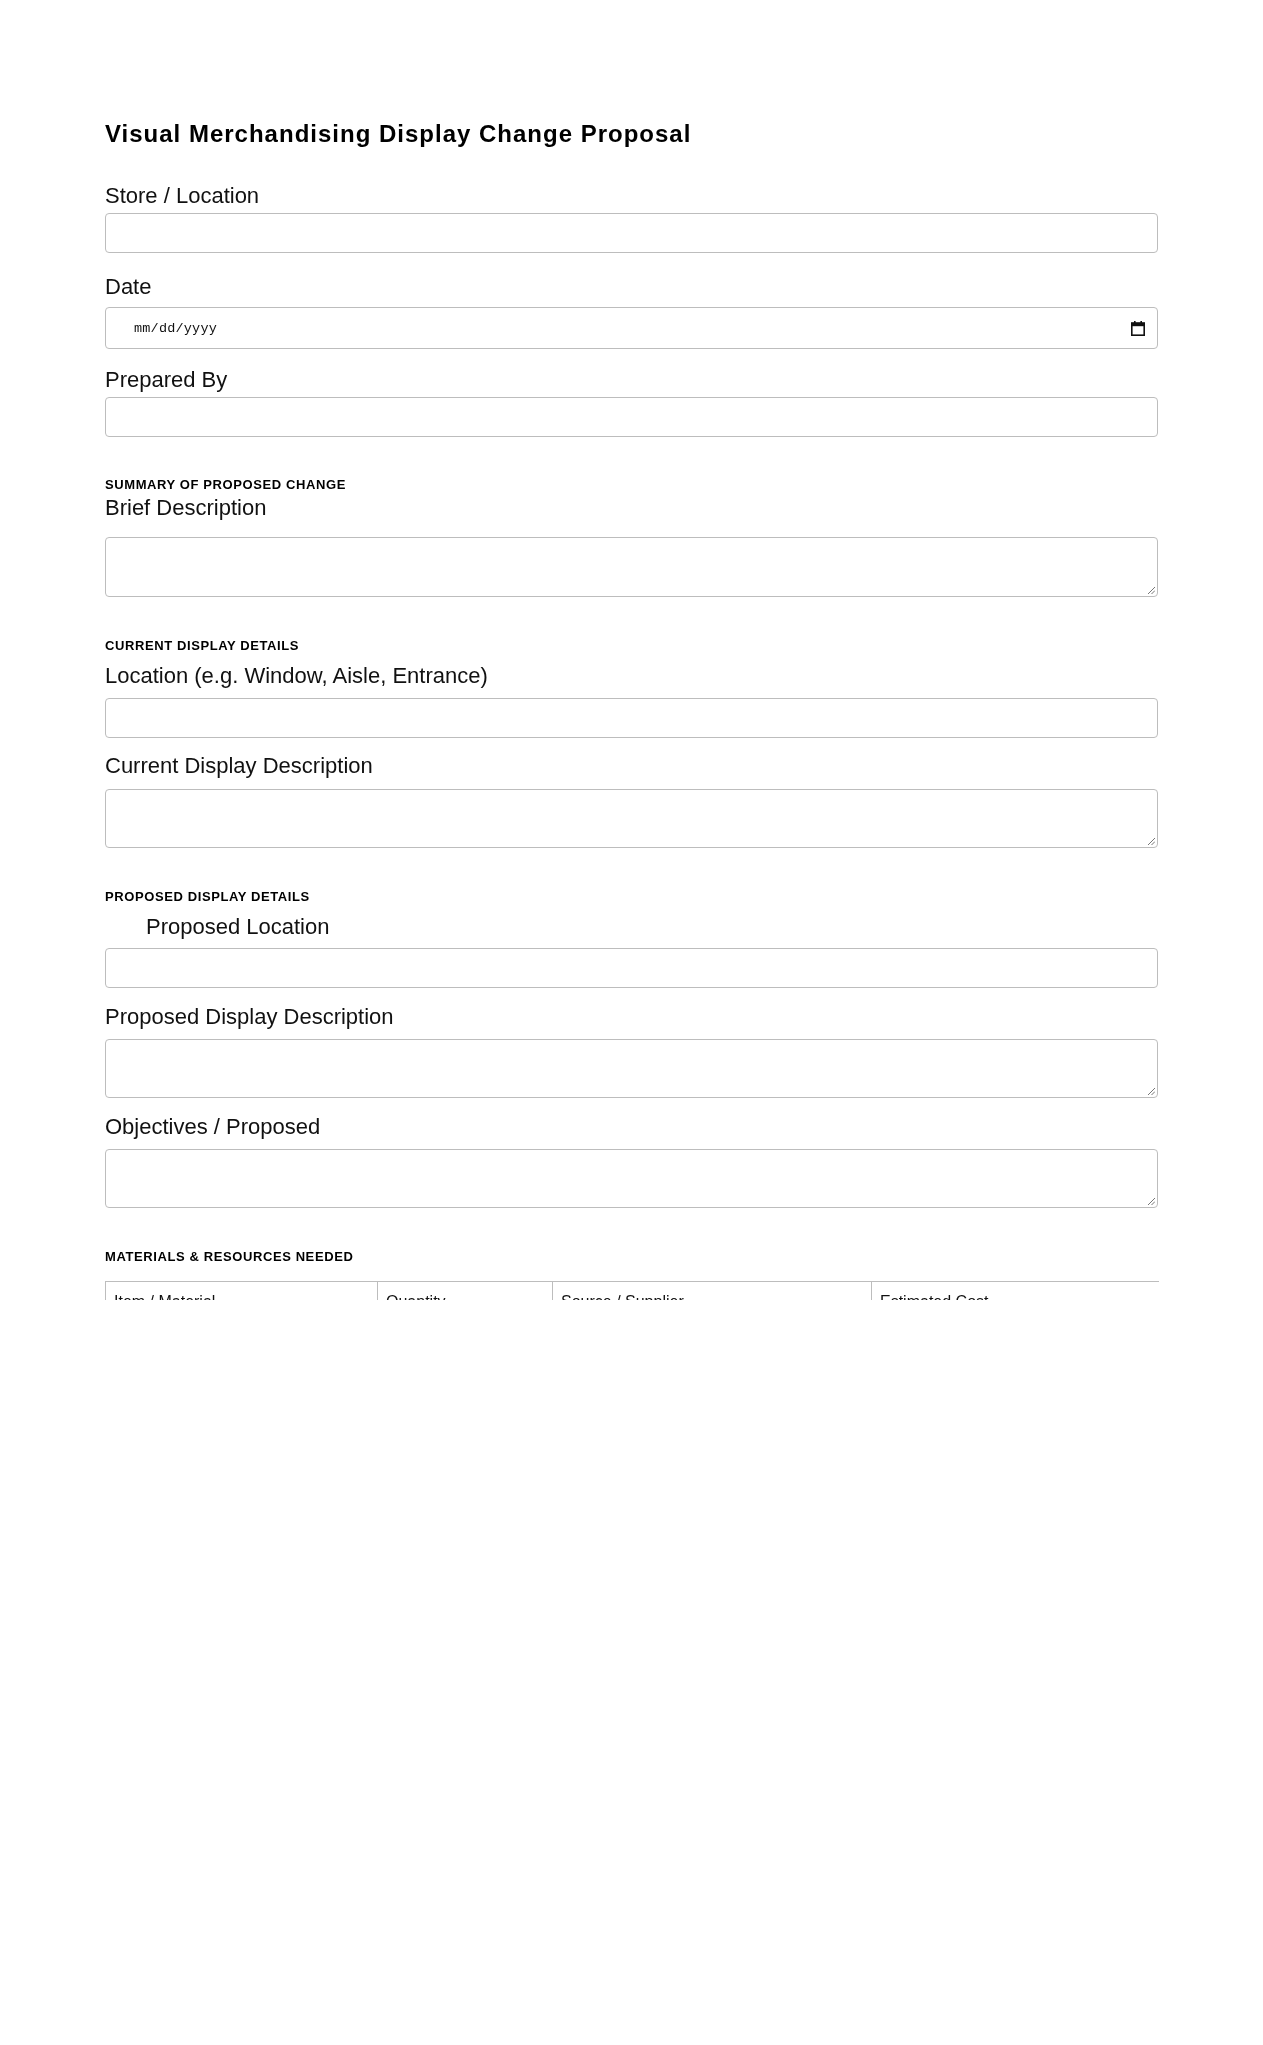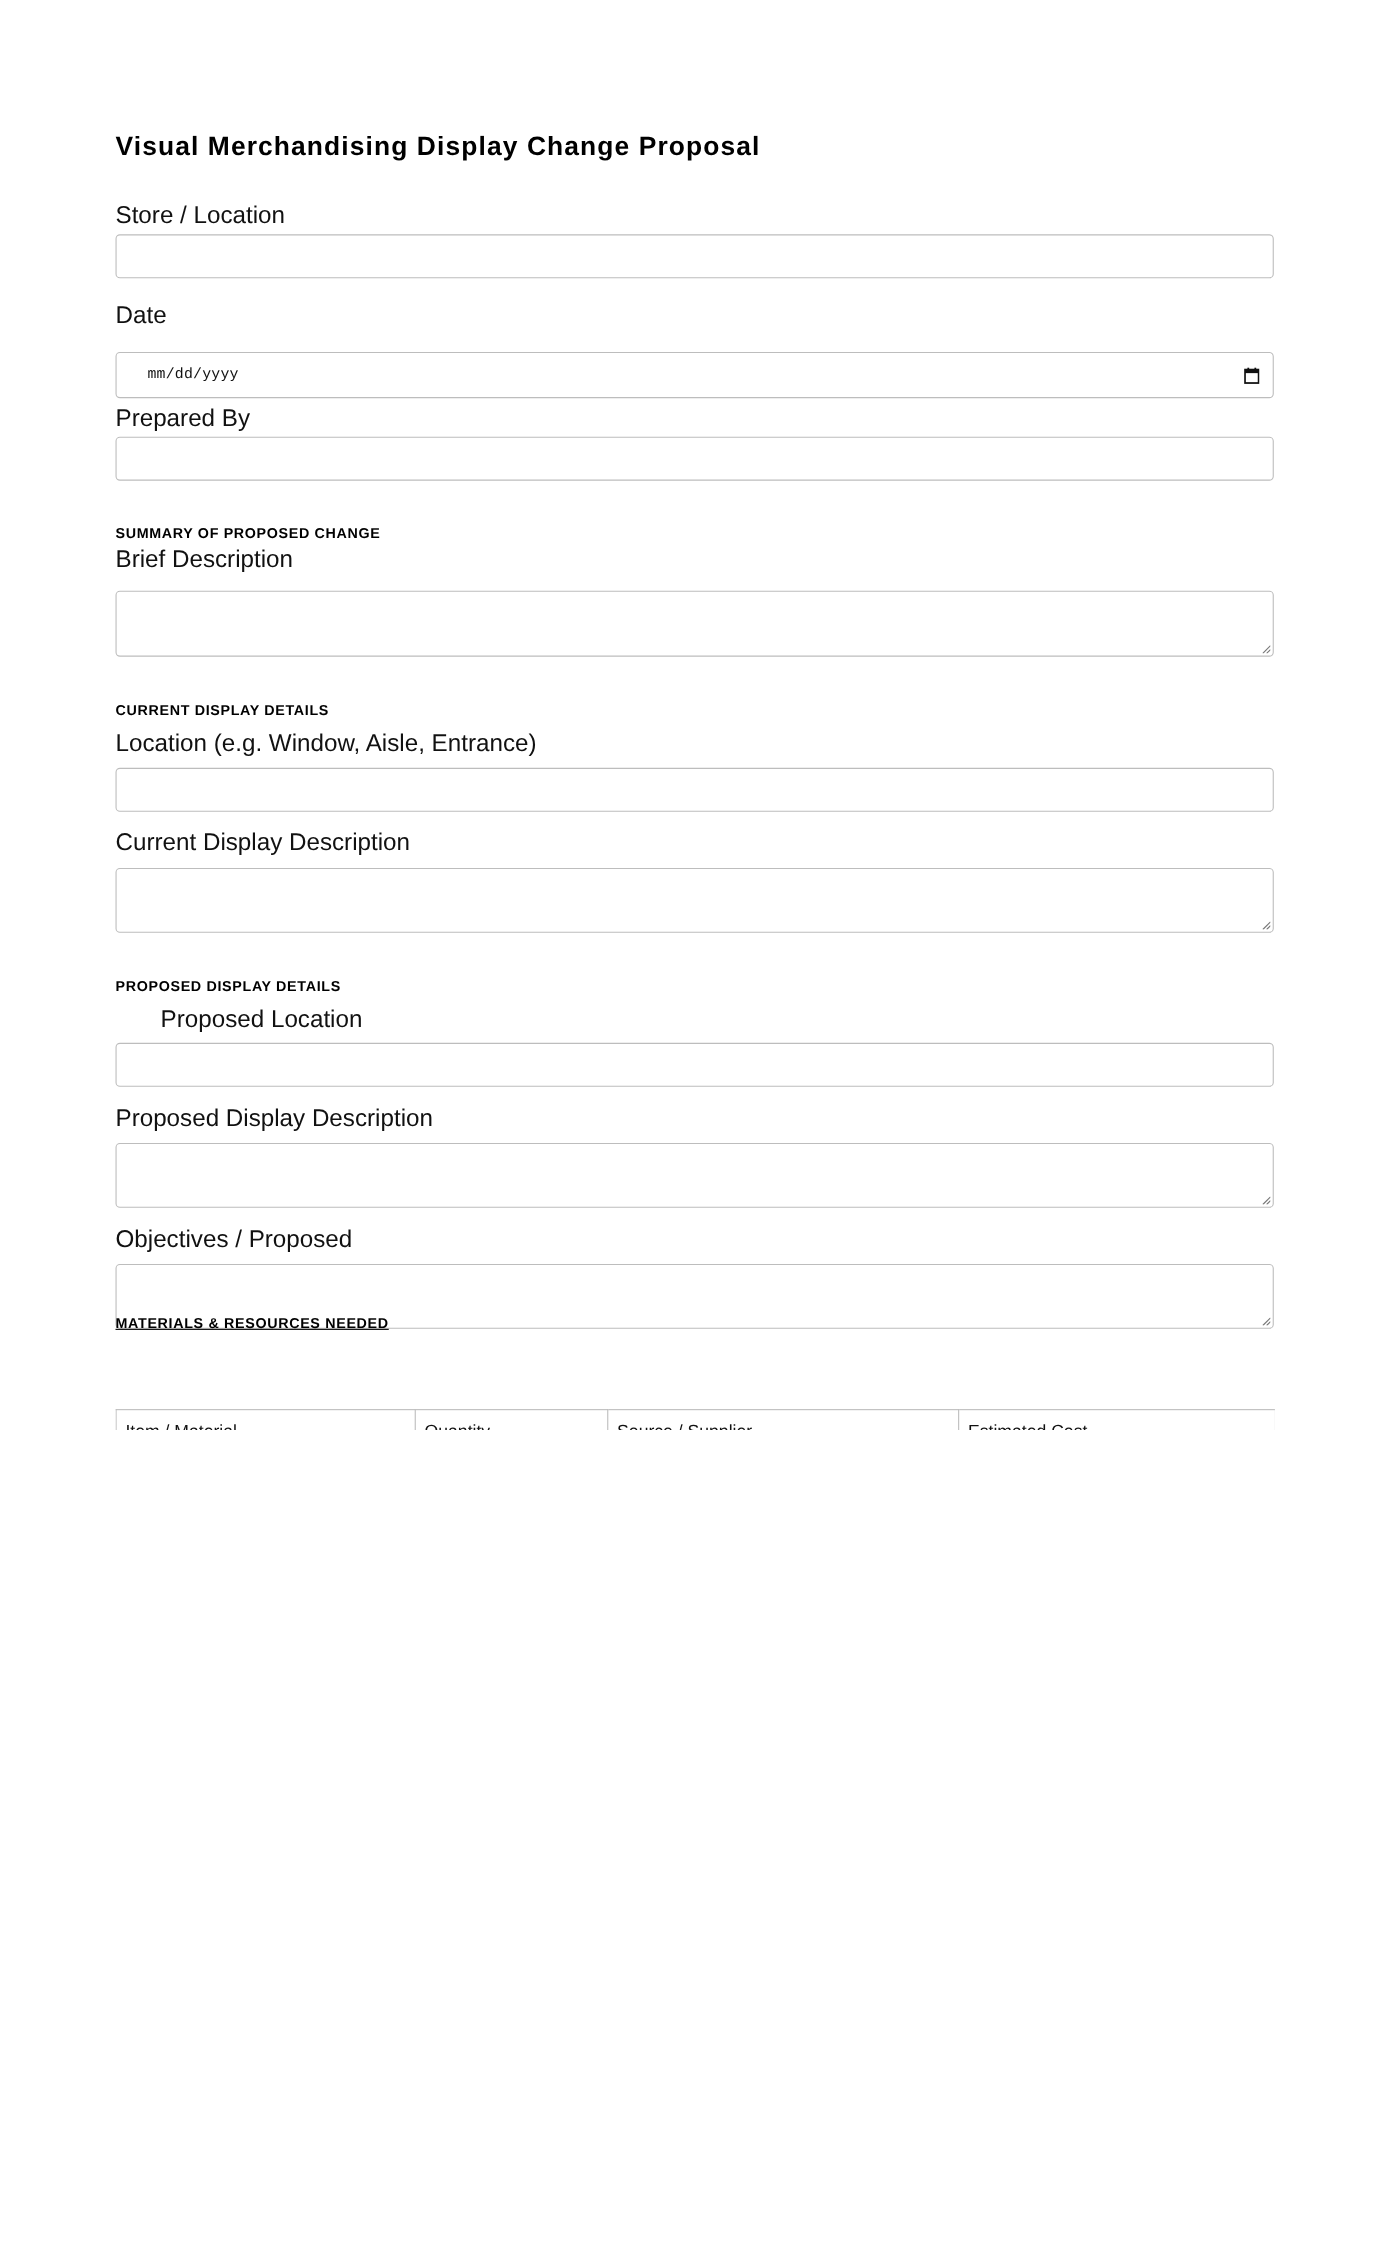--- a/index.html
+++ b/index.html
@@ -114,21 +114,21 @@
   </style>
 </head>
 <body>
 
 <h1 class="abs title">Visual Merchandising Display Change Proposal</h1>
 
 <label class="abs label" style="top:186px;">Store / Location</label>
 <input class="abs field text-input" style="top: 213px;" type="text" value="">
 
 <label class="abs label" style="top:277px;">Date</label>
-<div class="abs field date-input" style="top:320px;padding-left:28px;">
+<div class="abs field date-input" style="top:307px;padding-left:28px;">
   <span class="date-placeholder">mm/dd/yyyy</span>
   <svg class="cal-icon" viewBox="0 0 14 15" xmlns="http://www.w3.org/2000/svg">
     <rect x="3" y="0" width="1.6" height="3" fill="#111"></rect>
     <rect x="9.4" y="0" width="1.6" height="3" fill="#111"></rect>
     <rect x="0.8" y="2" width="12.4" height="12.2" fill="none" stroke="#111" stroke-width="1.6"></rect>
     <rect x="0.8" y="2" width="12.4" height="3.2" fill="#111"></rect>
   </svg>
 </div>
 
 <label class="abs label" style="top:370px;">Prepared By</label>
@@ -165,21 +165,21 @@
   </svg>
 </div>
 <label class="abs label" style="top:1117px;">Objectives / Proposed</label>
 <div class="abs field textarea" style="top:1149px; height:59px;">
   <svg class="resize-handle" viewBox="0 0 8 8" xmlns="http://www.w3.org/2000/svg">
     <line x1="1" y1="8" x2="8" y2="1" stroke="#777" stroke-width="1"></line>
     <line x1="4.5" y1="8" x2="8" y2="4.5" stroke="#777" stroke-width="1"></line>
   </svg>
 </div>
 
-<h2 class="abs section-header" style="top:1192px;text-decoration:underline;">MATERIALS &amp; RESOURCES NEEDED</h2>
+<h2 class="abs section-header" style="top:1246px;">MATERIALS &amp; RESOURCES NEEDED</h2>
 <div class="abs table-clip">
   <table class="materials">
     <colgroup>
       <col style="width:272px">
       <col style="width:175px">
       <col style="width:319px">
       <col style="width:288px">
     </colgroup>
     <thead>
       <tr>

